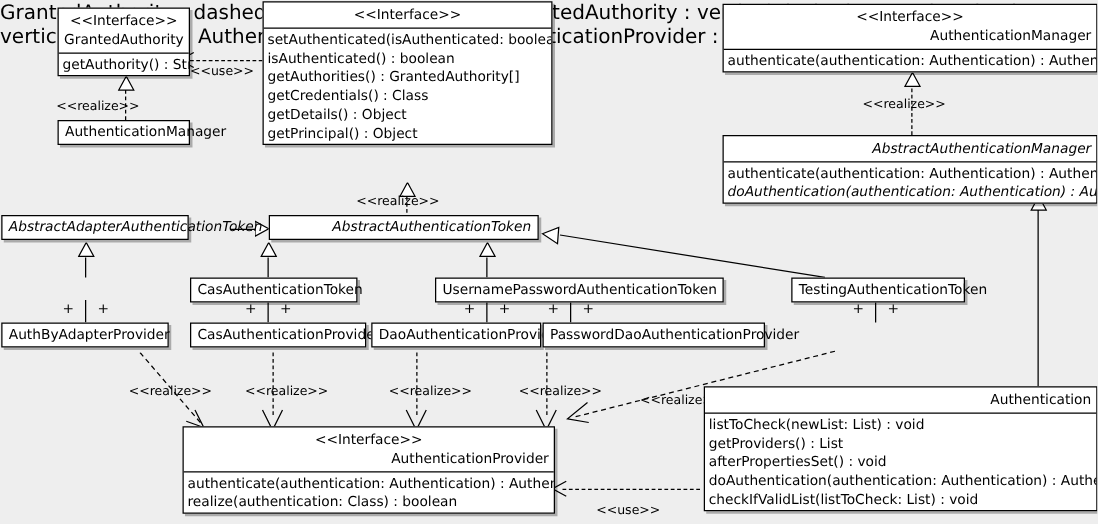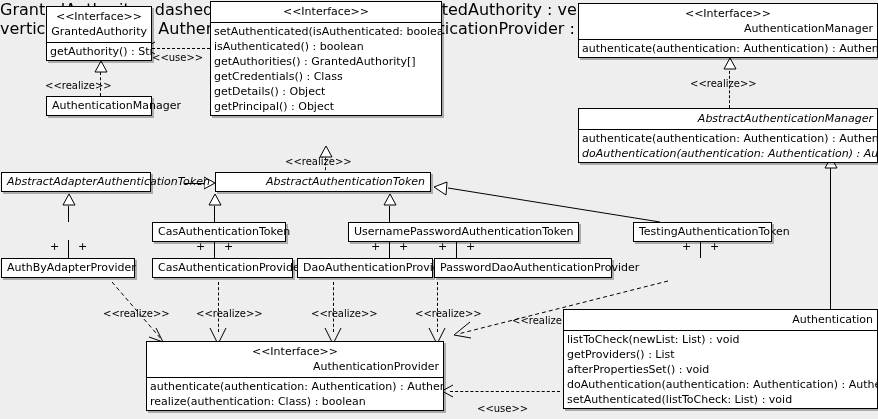--- a/index.html
+++ b/index.html
@@ -404,17 +404,17 @@
   
   <div class="uml-box" style="left:563px; top:309px; width:315px;">
     <div class="uml-head">
       <span class="cls-name">Authentication</span>
     </div>
     <div class="uml-body">
       <div class="member">listToCheck(newList: List) : void</div>
       <div class="member">getProviders() : List</div>
       <div class="member">afterPropertiesSet() : void</div>
       <div class="member">doAuthentication(authentication: Authentication) : Authentication</div>
-      <div class="member">setAuthenticated(listToCheck: List) : void</div>
+      <div class="member">checkIfValidList(listToCheck: List) : void</div>
     </div>
   </div>
 
 </div>
 
 </body></html>

